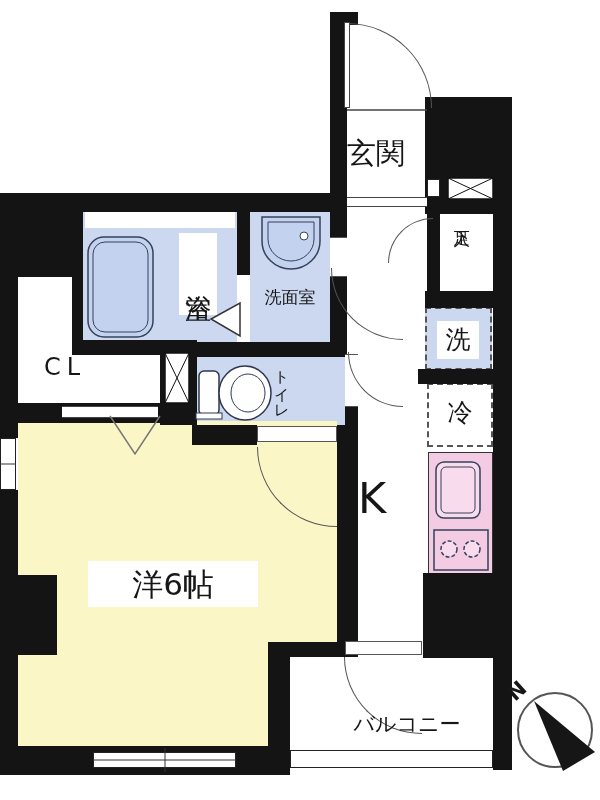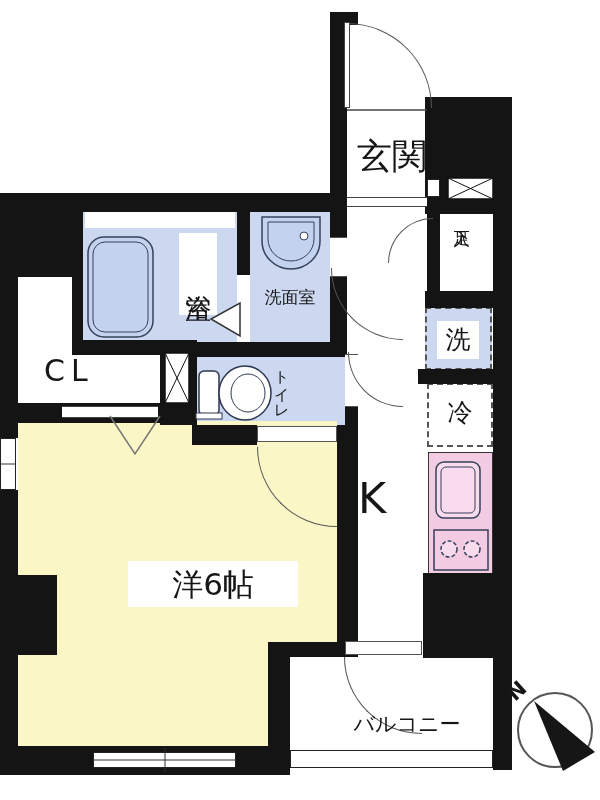--- a/index.html
+++ b/index.html
@@ -132,26 +132,26 @@
 
     <line x1="347" y1="110" x2="427" y2="110" style="stroke:#444;stroke-width:1.5"></line>
 
     <g>
       <circle cx="555" cy="730" r="37" style="fill:#fff;stroke:#555;stroke-width:2"></circle>
       <polygon points="534,701 595,752 563,771" style="fill:#161616"></polygon>
     </g>
   </svg>
 
 
-  <div class="lab" style="left:347px;top:138px;width:80px;text-align:right;font-size:35px;">玄関</div>
+  <div class="lab" style="left:347px;top:138px;width:80px;text-align:left;font-size:29px;">玄関</div>
   <div class="lab labbg vert" style="left:179px;top:233px;width:38px;height:82px;font-size:26px;">浴室</div>
   <div class="lab" style="left:248px;top:289px;width:84px;text-align:center;font-size:17px;">洗面室</div>
   <div class="lab vert" style="left:273px;top:360px;height:64px;font-size:15px;">トイレ</div>
-  <div class="lab" style="left:44px;top:355px;font-size:30px;letter-spacing:6px;">CL</div>
+  <div class="lab" style="left:44px;top:355px;font-size:24px;letter-spacing:6px;">CL</div>
   <div class="lab vert" style="left:453px;top:218px;height:76px;font-size:16px;">下足入</div>
   <div class="lab labbg" style="left:437px;top:321px;width:42px;height:38px;font-size:25px;">洗</div>
   <div class="lab" style="left:427px;top:400px;width:66px;text-align:center;font-size:25px;">冷</div>
   <div class="lab" style="left:358px;top:476px;font-size:43px;">K</div>
-  <div class="lab labbg" style="left:88px;top:561px;width:170px;height:46px;font-size:31px;margin-left:40px;">洋6帖</div>
+  <div class="lab labbg" style="left:88px;top:561px;width:170px;height:46px;font-size:31px;">洋6帖</div>
   <div class="lab" style="left:290px;top:713px;width:234px;text-align:center;font-size:21px;">バルコニー</div>
   <div class="lab" style="left:508px;top:680px;font-size:21px;font-weight:bold;transform:rotate(-42deg);">N</div>
 
 </div>
 
 </body></html>

